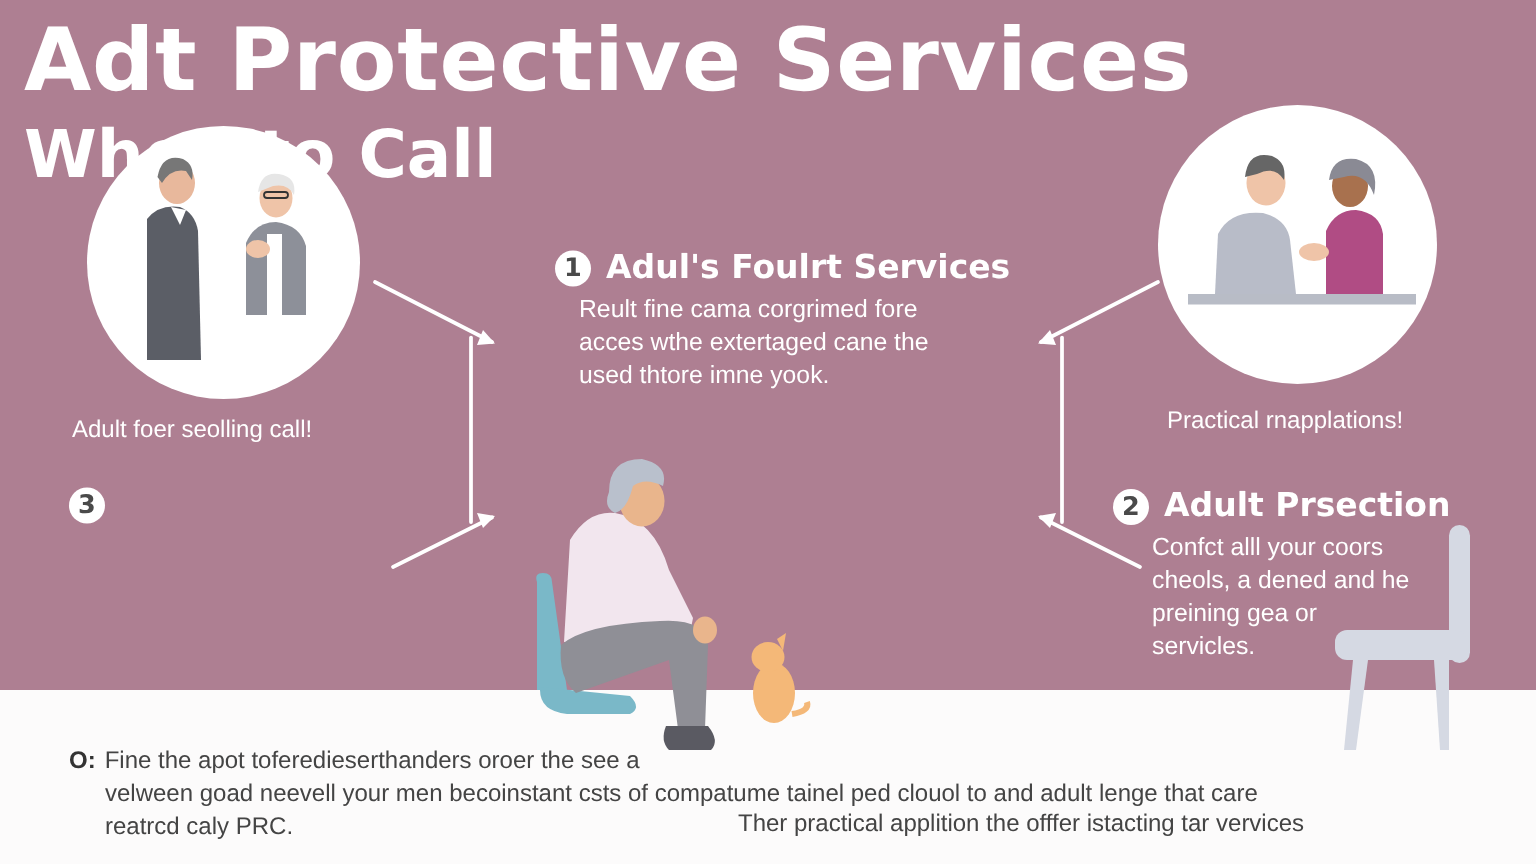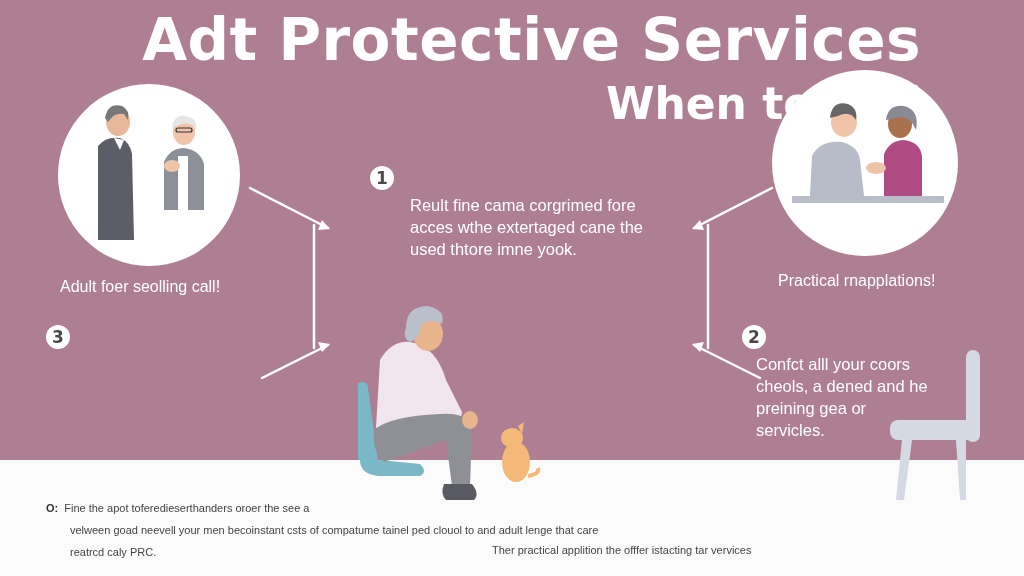--- a/index.html
+++ b/index.html
@@ -1,36 +1,36 @@
 <!DOCTYPE html>
 <html><head>
 <meta charset="utf-8">
 <style>
   html, body { margin:0; padding:0; }
   body { width:1024px; height:576px; overflow:hidden; position:relative; font-family:"Liberation Sans", "DejaVu Sans", sans-serif; background:#ae7f92; }
   .bg-top { position:absolute; left:0; top:0; width:1024px; height:460px; background:#ae7f92; }
   .bg-bottom { position:absolute; left:0; top:460px; width:1024px; height:116px; background:#fcfbfb; }
-  .title { position:absolute; left:0; width:921px; text-align:right; color:#fff; font-weight:bold; font-family:"DejaVu Sans", sans-serif; }
+  .title { position:absolute; left:16px; width:921px; text-align:left; color:#fff; font-weight:bold; font-family:"DejaVu Sans", sans-serif; }
   .title-main { top:6px; font-size:58px; letter-spacing:0.5px; }
   .title-sub { top:78px; font-size:44px; }
   .circle { position:absolute; background:#fff; border-radius:50%; }
   .circle-left { left:58px; top:84px; width:182px; height:182px; }
   .circle-right { left:772px; top:70px; width:186px; height:186px; }
   .caption { position:absolute; color:#fff; font-size:16px; }
   .section { position:absolute; color:#fff; }
   .section .hdr { display:flex; align-items:center; font-weight:bold; font-size:22px; font-family:"DejaVu Sans", sans-serif; }
   .section .num { width:24px; height:24px; border-radius:50%; background:#fff; color:#4a4a4a; font-size:17px; font-weight:bold; display:flex; align-items:center; justify-content:center; margin-right:10px; }
   .section .body { font-size:16.5px; line-height:22px; margin-top:4px; }
   .sec1 { left:370px; top:166px; }
-  .sec1 .body { margin-left:40px; width:260px; }
+  .sec1 .body { margin-left:16px; width:260px; }
   .sec3 { left:46px; top:325px; }
   .sec3 .body { margin-left:34px; width:200px; }
   .sec2 { left:742px; top:325px; }
-  .sec2 .body { margin-left:14px; width:180px; }
-  .footer { position:absolute; color:#444; font-size:11px; line-height:22px; }
+  .sec2 .body { margin-left:26px; width:180px; }
+  .footer { position:absolute; color:#444; font-size:16px; line-height:22px; }
   .footer-line1a { left:46px; top:497px; }
   .footer-line1b { left:492px; top:497px;margin-top:42px; }
   .footer-line2 { left:70px; top:519px; }
   .footer-line3 { left:70px; top:541px; }
   .footer .bullet { font-weight:bold; color:#333; margin-right:6px; }
   svg.abs { position:absolute; left:0; top:0; }
 </style>
 </head>
 <body>
 
@@ -82,39 +82,41 @@
     <line x1="760" y1="378" x2="694" y2="345"></line>
   </g>
   <g fill="#fff">
     <polygon points="330,229 318,230 322,220"></polygon>
     <polygon points="330,344 318,342 322,352"></polygon>
     <polygon points="692,229 704,230 700,220"></polygon>
     <polygon points="692,344 704,342 700,352"></polygon>
   </g>
 </svg>
 
-<div class="caption" style="left:60px; top:278px;">Adult foer seolling call!</div>
+<div class="caption" style="left:48px; top:278px;">Adult foer seolling call!</div>
 <div class="caption" style="left:778px; top:272px;">Practical rnapplations!</div>
 
 <div class="section sec1">
   <div class="hdr">
     <span class="num">1</span>
+    <span>Adul's Foulrt Services</span>
   </div>
   <div class="body">Reult fine cama corgrimed fore acces wthe extertaged cane the used thtore imne yook.</div>
 </div>
 
 <div class="section sec3">
   <div class="hdr">
     <span class="num">3</span>
   </div>
 </div>
 
 <div class="section sec2">
   <div class="hdr">
     <span class="num">2</span>
+    <span>Adult Prsection</span>
   </div>
   <div class="body">Confct alll your coors cheols, a dened and he preining gea or servicles.</div>
 </div>
 
 <svg class="abs" width="1024" height="576">
 
   <path d="M358 388 Q356 382 362 382 Q368 382 368 388 L378 460 L358 460 Z" fill="#7ab8c8"></path>
   <path d="M360 460 Q360 474 378 476 L420 476 Q428 472 420 464 L360 458 Z" fill="#7ab8c8"></path>
 
   <path d="M380 360 Q392 340 410 342 Q436 346 446 380 L462 412 L460 422 Q420 424 376 428 Z" fill="#f2e6ee"></path>

